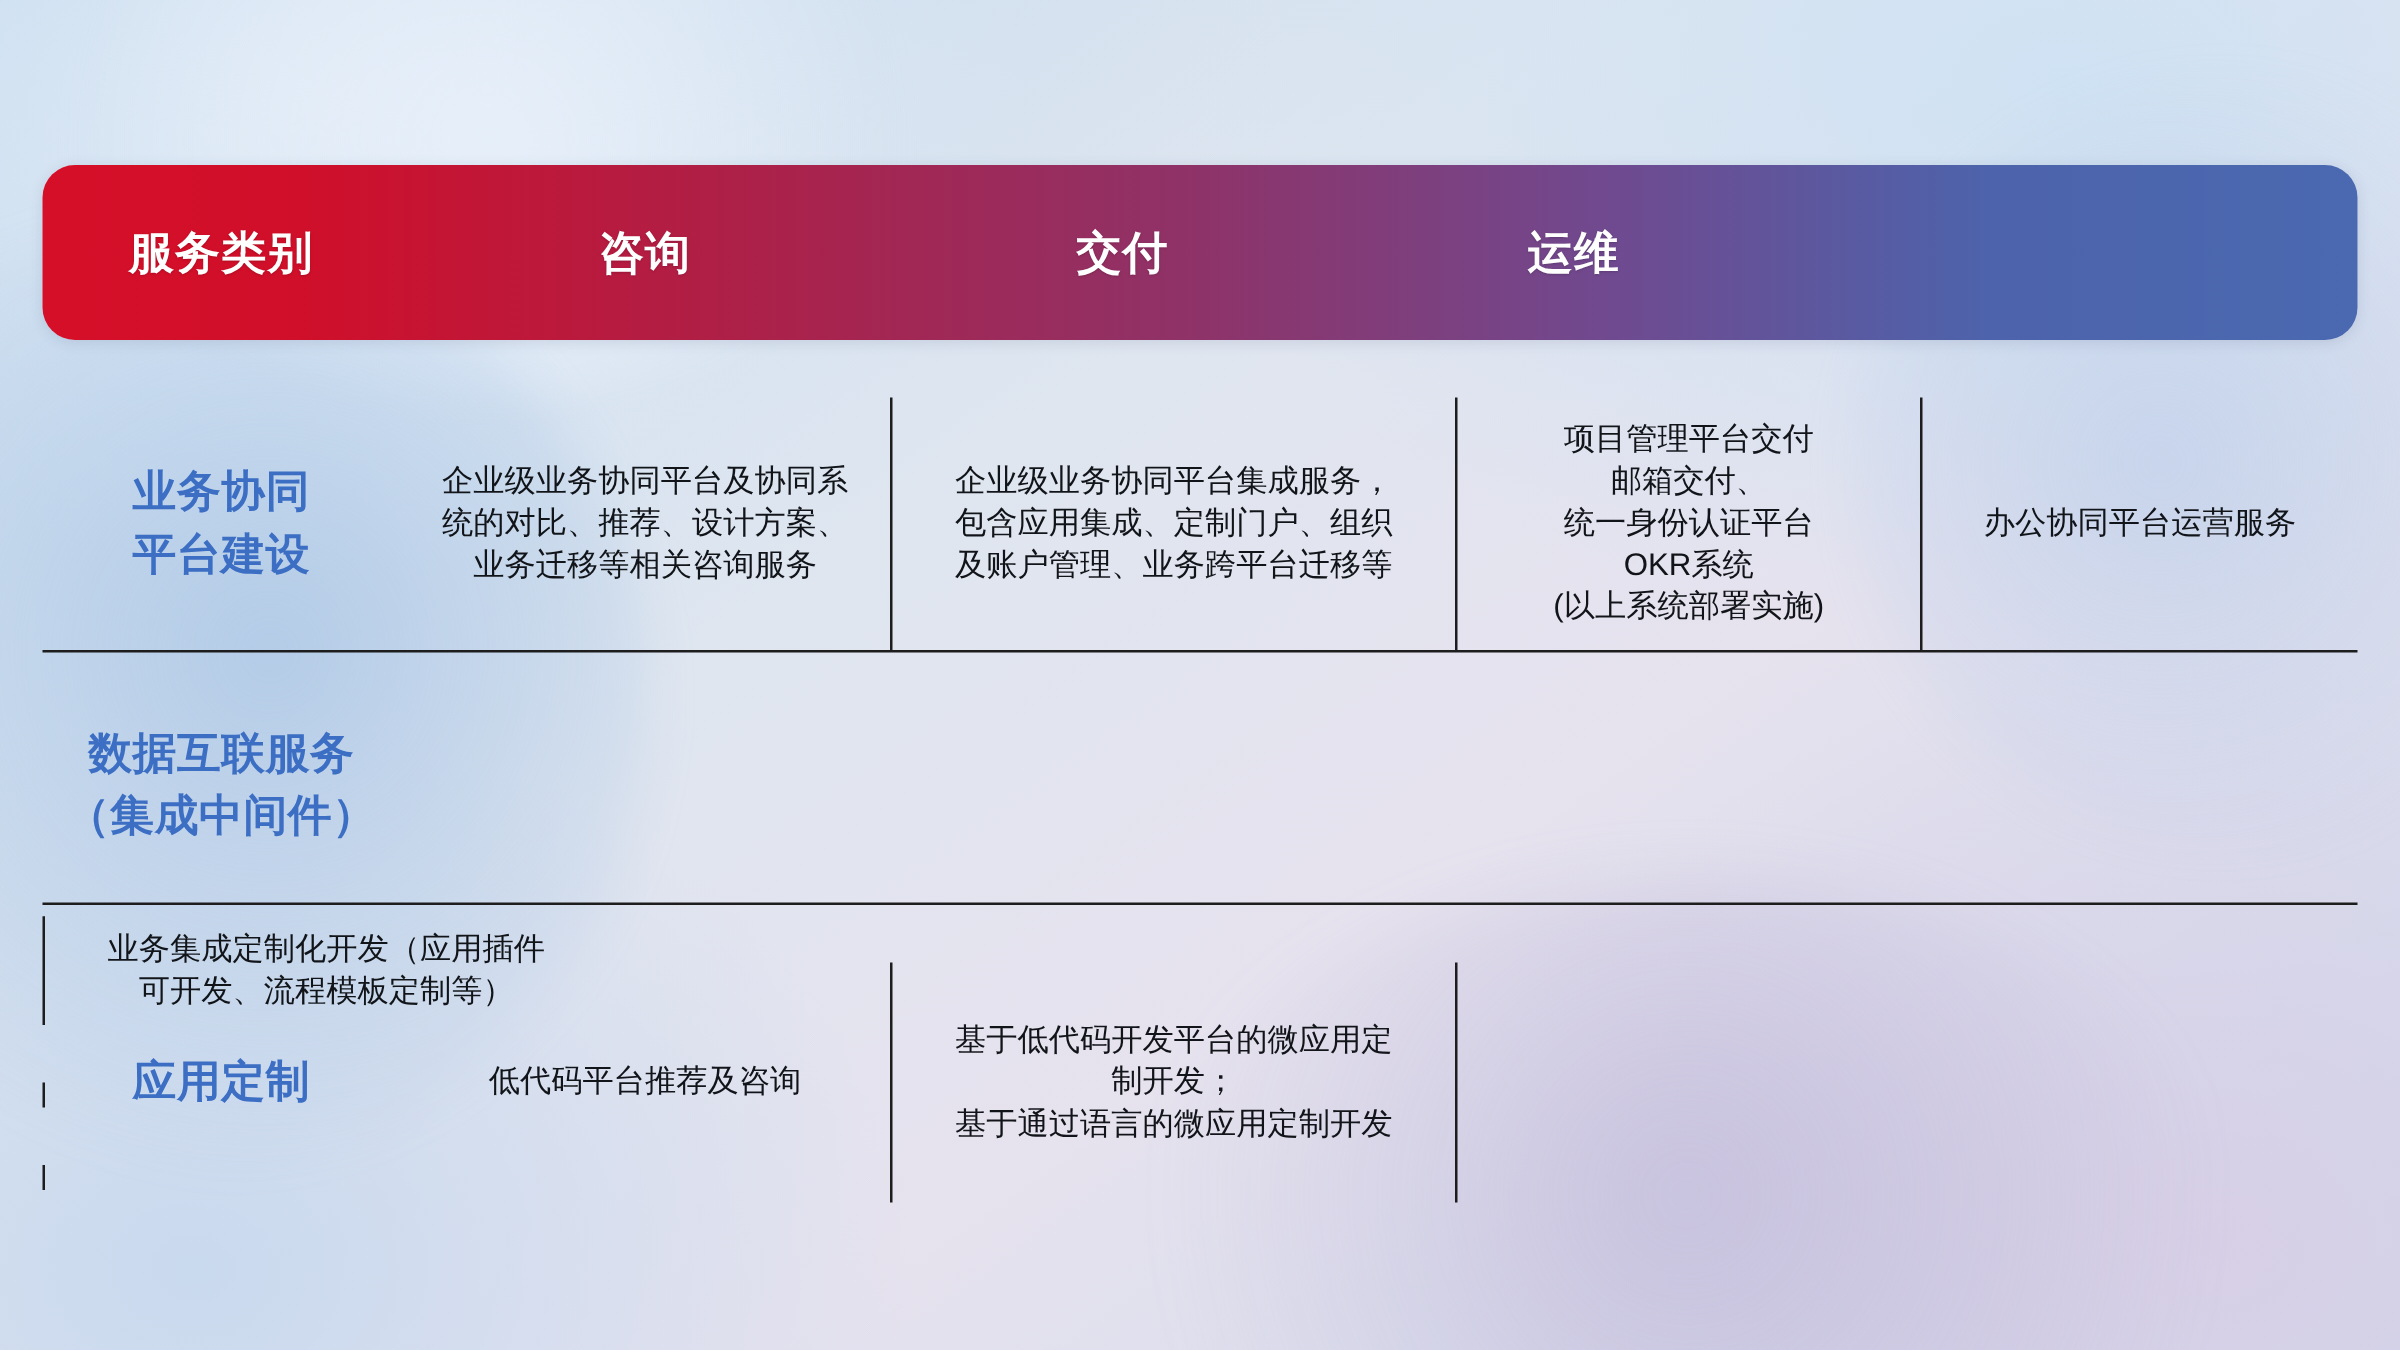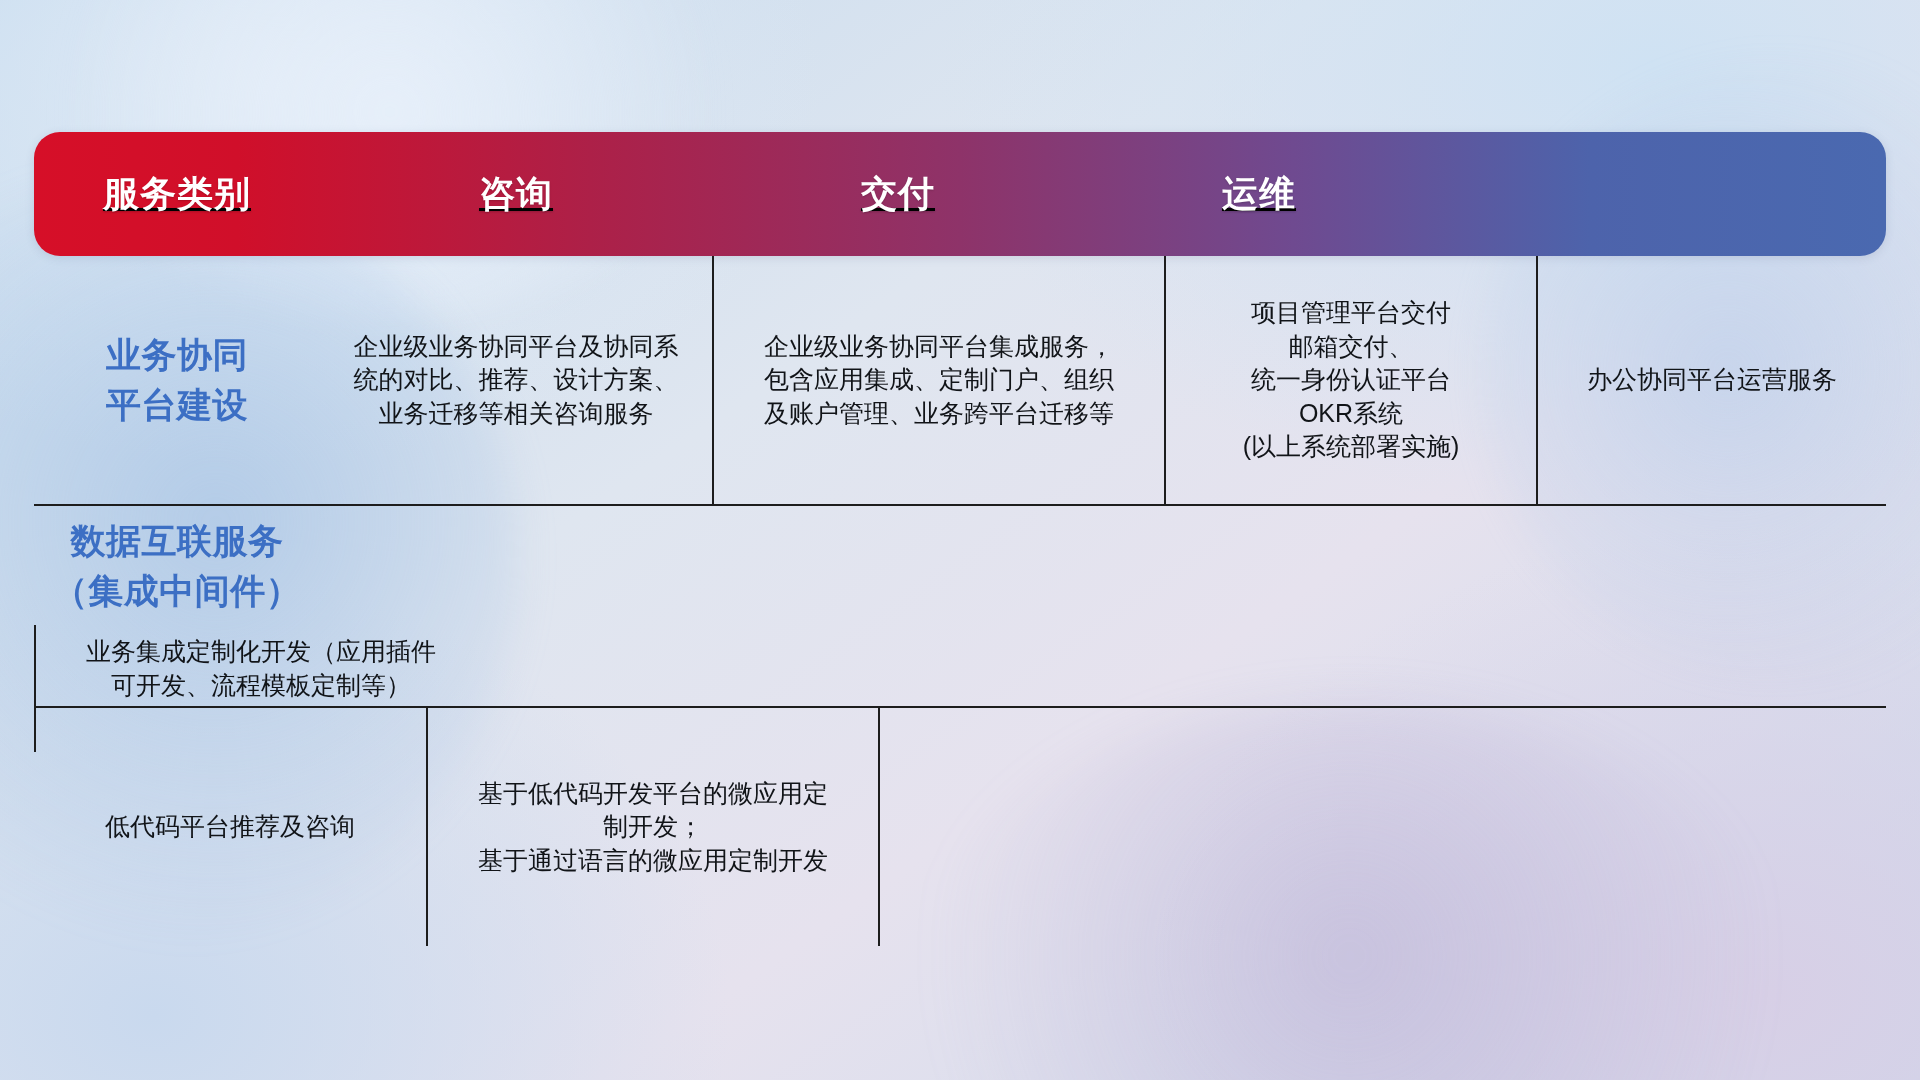--- a/index.html
+++ b/index.html
@@ -72,35 +72,34 @@
     position: absolute;
     left: 34px;
     top: 132px;
     width: 1852px;
     height: 820px;
   }
 
   
   #table-header {
     position: relative;
-    height: 124px;
+    height: 140px;
     border-radius: 26px;
     background: linear-gradient(90deg,
         #d60f28 0%,
         #d00f2a 11%,
         #ad2048 30%,
         #8e3369 50%,
         #6f4a90 68%,
         #4d63ab 84%,
         #4a69b0 100%);
     display: flex;
     align-items: center;
     box-shadow: 0 2px 10px rgba(60,70,110,0.13);
     overflow: hidden;
-    text-decoration: underline;
   }
   .hcell {
     display: flex;
     align-items: center;
     justify-content: center;
     height: 100%;
     color: #ffffff;
     font-size: 36px;
     font-weight: bold;
     letter-spacing: 1px;
@@ -123,20 +122,21 @@
     display: flex;
     align-items: center;
     justify-content: center;
     box-sizing: border-box;
     padding: 10px 14px;
     text-align: center;
     font-size: 25px;
     line-height: 1.34;
     color: #111418;
     white-space: pre-line;
+    margin-top: 46px;
   }
   .bcell.cat {
     color: #3c6fc4;
     font-weight: bold;
     font-size: 35px;
     line-height: 1.42;
     letter-spacing: 0.5px;
   }
   .bcell.sep { border-left: 2px solid #1d1d1d; }
 
@@ -191,20 +191,21 @@
     <div class="brow r2">
       <div class="bcell cat c0">数据互联服务
 （集成中间件）</div>
       <div class="bcell sep c2">业务集成定制化开发（应用插件
 可开发、流程模板定制等）</div>
       <div class="bcell sep c3"></div>
       <div class="bcell sep c4"></div>
     </div>
 
     <div class="brow r3">
+      <div class="bcell cat c0">应用定制</div>
       <div class="bcell c1">低代码平台推荐及咨询</div>
       <div class="bcell sep c2">基于低代码开发平台的微应用定
 制开发；
 基于通过语言的微应用定制开发</div>
       <div class="bcell sep c4"></div>
     </div>
 
   </div>
 </div>
 

